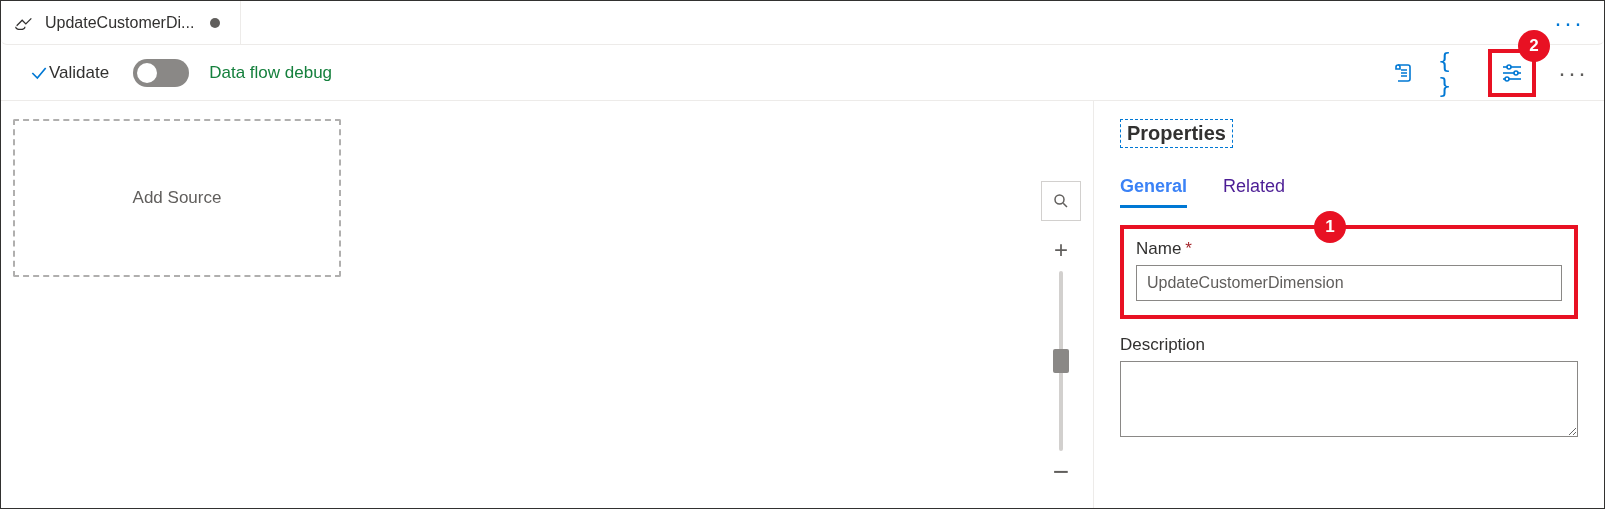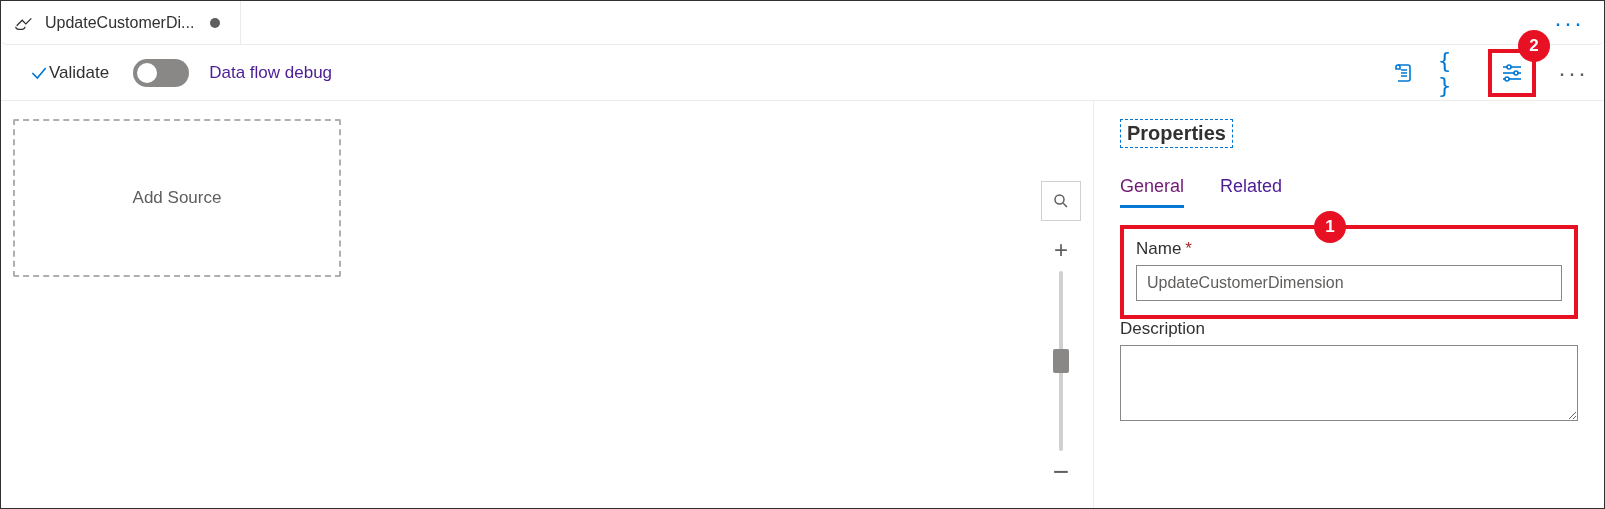--- a/index.html
+++ b/index.html
@@ -63,21 +63,21 @@
     .validate-btn span.lbl { color: #323130; }
     .check-icon { width: 20px; height: 20px; stroke: #0078d4; fill: none; stroke-width: 2; }
     .toggle {
       width: 56px; height: 28px; background: #8a8886; border-radius: 999px;
       position: relative; cursor: pointer; margin-left: 8px; margin-right: 10px;
     }
     .toggle::after {
       content: ""; position: absolute; left: 4px; top: 4px; width: 20px; height: 20px;
       border-radius: 50%; background: #fff;
     }
-    .toggle-label { font-size: 17px; color: #4c1d95; }
+    .toggle-label { font-size: 17px; color: #15803d; }
 
     .toolbar-right {
       margin-left: auto;
       display: flex;
       align-items: center;
       gap: 18px;
     }
     .tb-btn {
       width: 32px; height: 32px; display: flex; align-items: center; justify-content: center;
       cursor: pointer; color: #0078d4;
@@ -149,38 +149,38 @@
       font-size: 20px; font-weight: 600;
       border: 1px dashed #0078d4;
       padding: 2px 6px;
     }
     .tabs {
       margin-top: 28px;
       display: flex; gap: 36px;
       border-bottom: 1px solid transparent;
     }
     .ptab { font-size: 18px; padding-bottom: 8px; cursor: pointer; color: #4c1d95; }
-    .ptab.active { color: #701a75; border-bottom: 3px solid #0078d4; font-weight: 400; }
+    .ptab.active { color: #3b82f6; border-bottom: 3px solid #0078d4; font-weight: 700; }
     
     .form-section {
       border: 4px solid #e81123;
       padding: 10px 12px 14px 12px;
       margin-top: 16px;
       position: relative;
     }
     .callout-badge.one { top: -18px; left: 190px; }
     .form-label { font-size: 17px; color: #323130; margin-bottom: 6px; display: block; }
     .req { color: #a4262c; margin-left: 4px; }
     .text-input {
       width: 100%; height: 36px;
       border: 1px solid #8a8886;
       padding: 0 10px; font-size: 16px; color: #605e5c;
       font-family: inherit;
     }
-    .desc-label { font-size: 17px; margin-top: 0; display: block; }
+    .desc-label { font-size: 17px; margin-top: 16px; display: block; }
     .textarea {
       width: 100%; height: 76px;
       border: 1px solid #8a8886;
       resize: both;
       margin-top: 6px;
       padding: 6px 10px; font-size: 15px; font-family: inherit;
     }
   </style>
 </head>
 <body>

